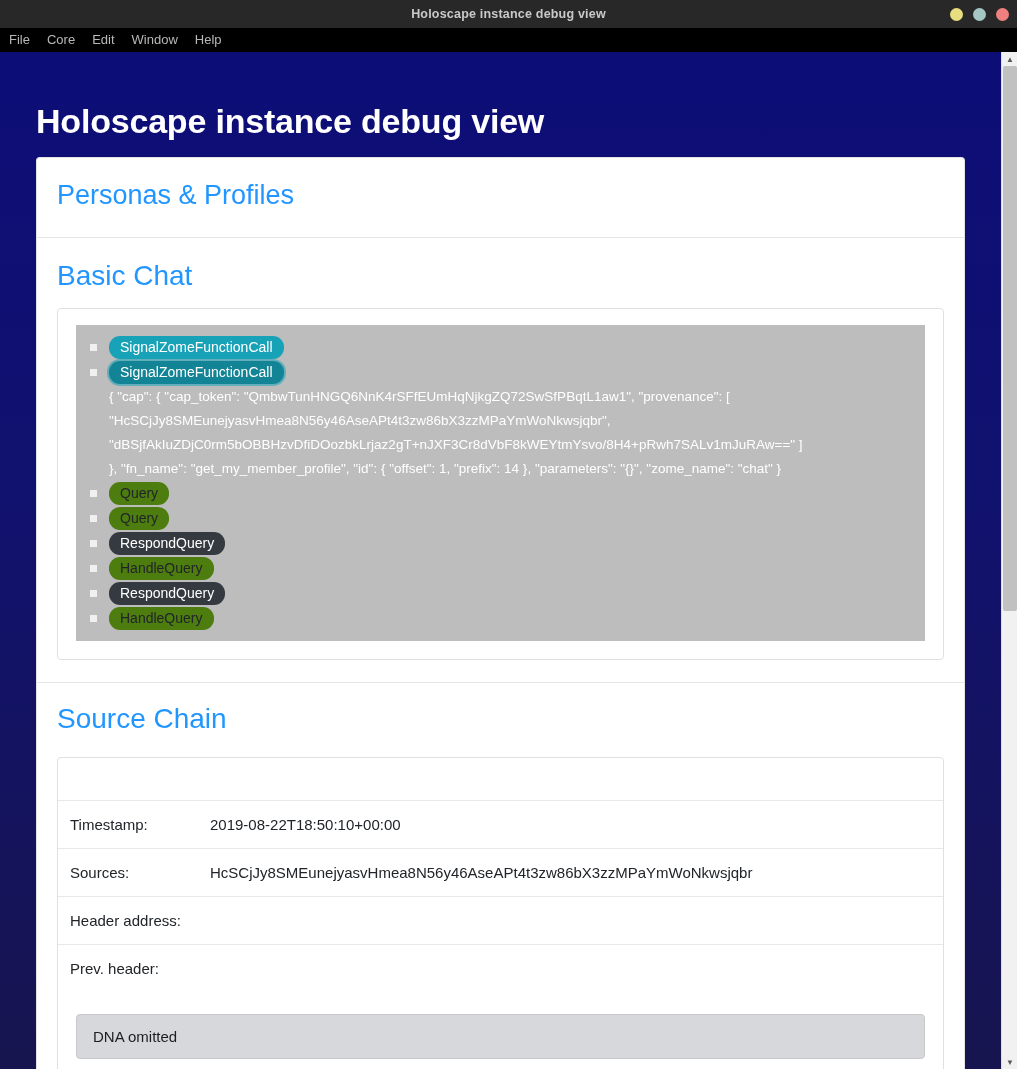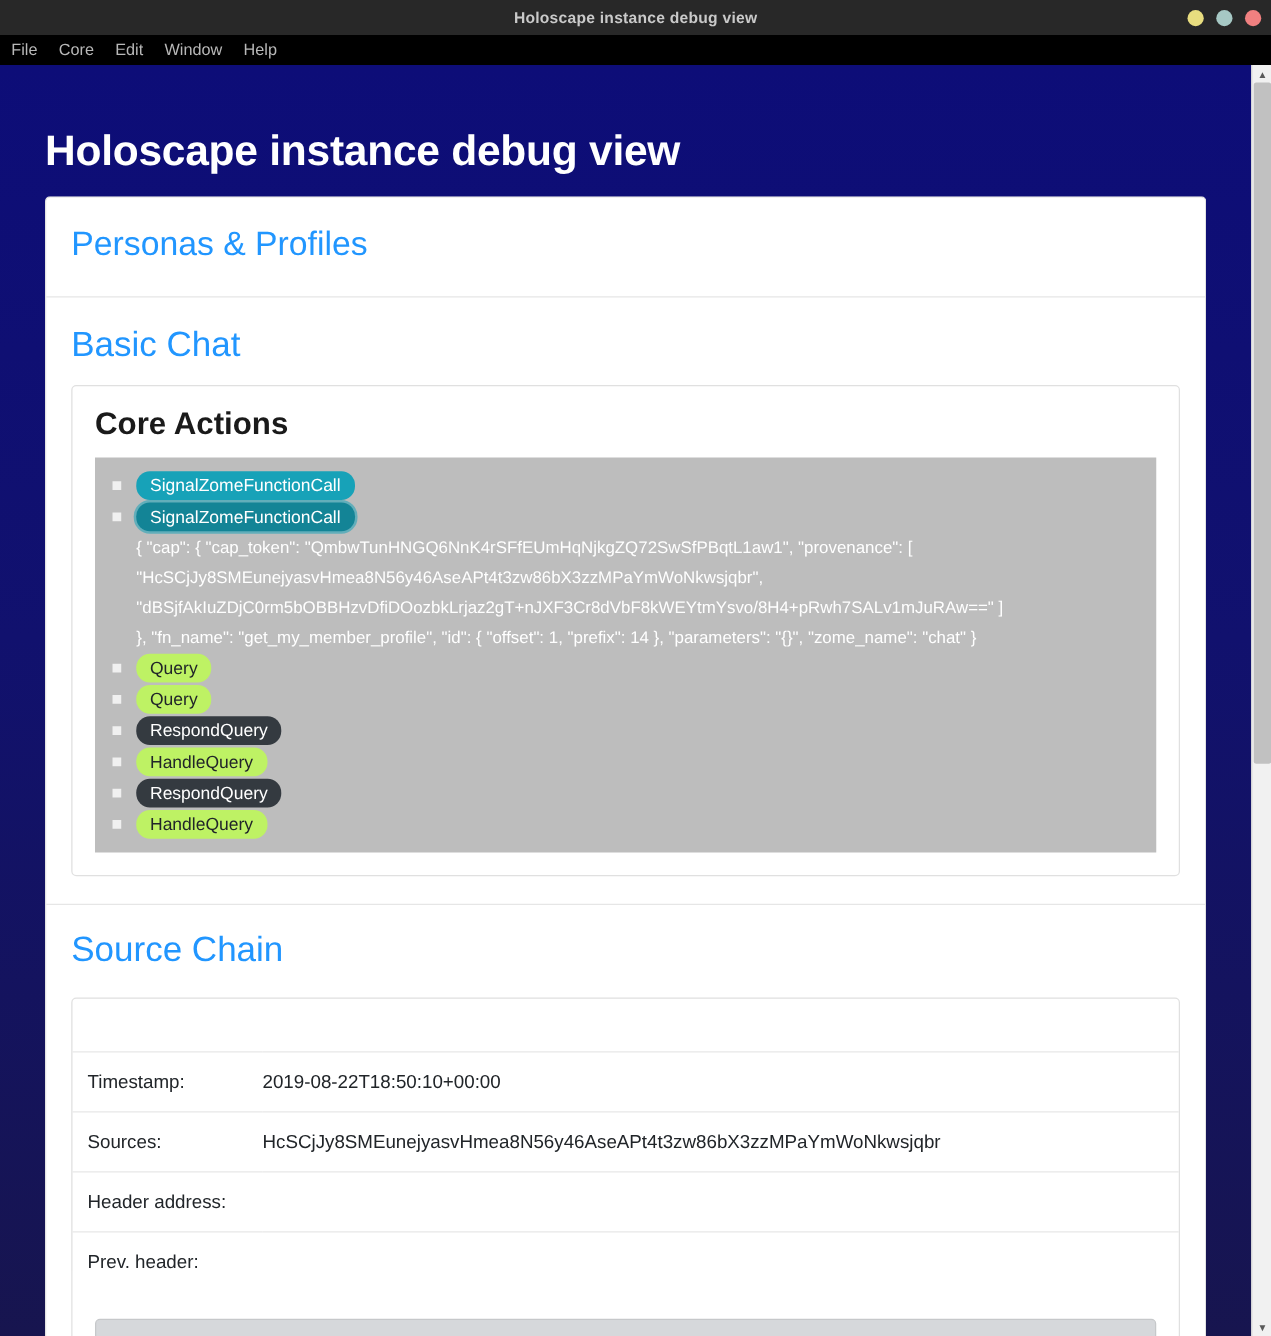--- a/index.html
+++ b/index.html
@@ -143,21 +143,21 @@
   .badge {
     display: inline-block;
     border-radius: 11px;
     padding: 2px 11px 3px 11px;
     font-size: 14px;
     line-height: 18px;
     white-space: nowrap;
   }
   .badge-teal { background: #17a2b8; color: #ffffff; }
   .badge-teal-active { background: #138496; color: #ffffff; box-shadow: 0 0 0 2px rgba(23,162,184,.55); }
-  .badge-light { background: #bef264; color: #212529; }
+  .badge-light { background: #4d7c0f; color: #212529; }
   .badge-dark { background: #343a40; color: #ffffff; }
 
   .json-block {
     color: #ffffff;
     font-size: 13.5px;
     line-height: 24px;
     padding-left: 19px;
     word-break: break-all;
   }
   .json-line { white-space: pre-wrap; }
@@ -246,21 +246,20 @@
 
       <div class="card-section">
         <h2 class="heading-blue h-personas">Personas &amp; Profiles</h2>
       </div>
 
       <div class="card-section">
         <h2 class="heading-blue h-basicchat">Basic Chat</h2>
 
         <div class="inner-card">
           <div class="inner-card-body">
-            <h3 class="h-core">Core Actions</h3>
 
             <div class="actions-box">
               <ul class="actions-list">
 
                 <li class="action-row">
                   <span class="bullet"></span>
                   <span class="badge badge-teal">SignalZomeFunctionCall</span>
                 </li>
 
                 <li class="action-row">

